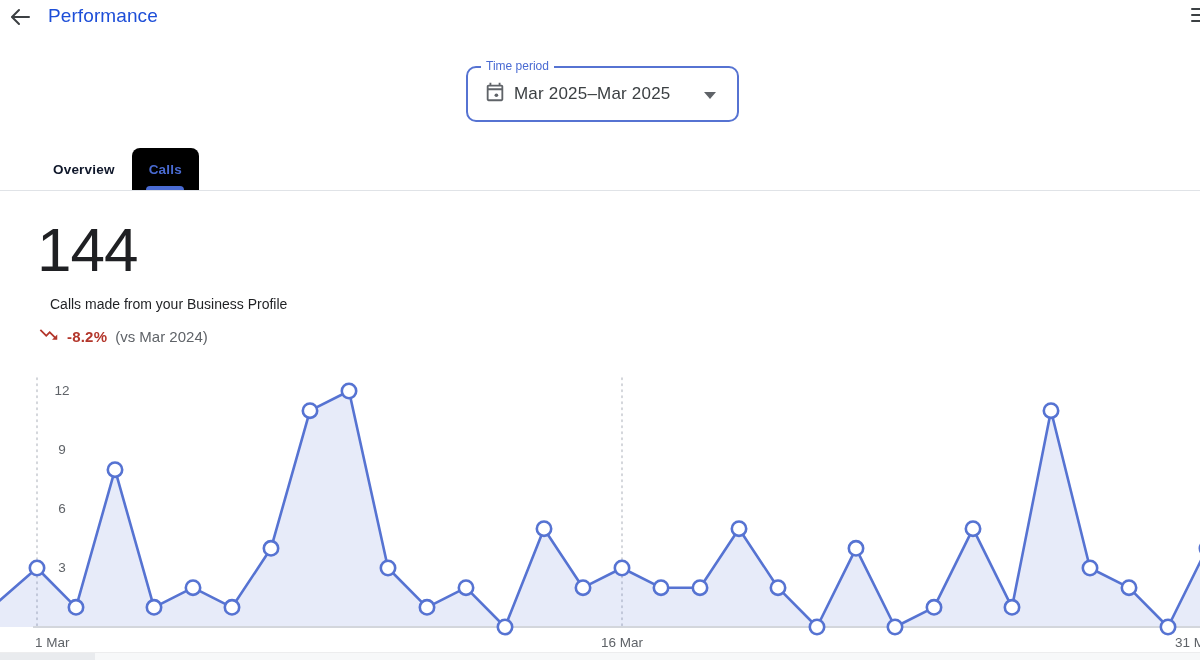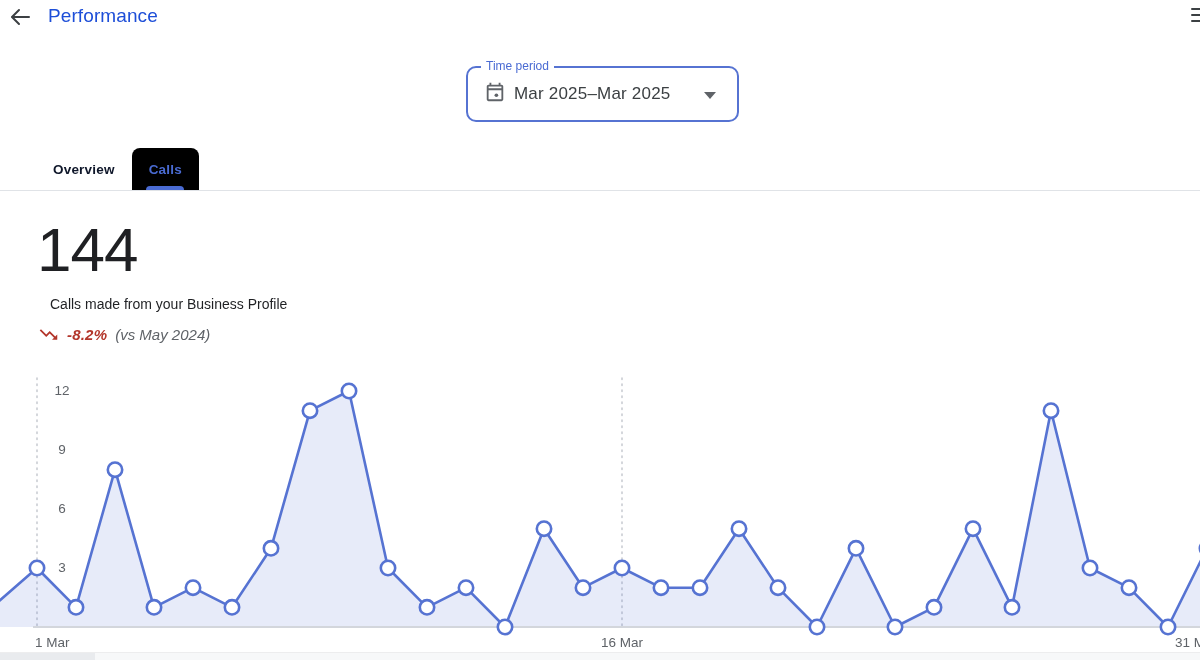--- a/index.html
+++ b/index.html
@@ -32,21 +32,21 @@
   .tab { position: relative; padding: 0 17px; display: flex; align-items: center;
     font-size: 13.5px; font-weight: bold; color: #0f172a; cursor: pointer; white-space: nowrap; letter-spacing: .2px; }
   .tab.active { color: #4a6bd3; background: #000000; border-radius: 8px 8px 0 0; }
   .tab.active .tab-underline { position: absolute; left: 50%; transform: translateX(-50%);
     bottom: 0; width: 38px; height: 4px; background: #4a6bd3; border-radius: 4px 4px 0 0; }
   .tabs-divider { position: absolute; left: 0; top: 190px; width: 1200px; height: 1px; background: #e0e3e7; }
   
   .kpi-number { position: absolute; left: 37px; top: 219px; font-size: 62px; line-height: 1;
     font-weight: 400; color: #1f2023; letter-spacing: -1px; }
   .kpi-desc { position: absolute; left: 38px; top: 296px; font-size: 14px; color: #1f2023; margin-left: 12px; }
-  .kpi-trend { position: absolute; left: 38px; top: 324px; display: flex; align-items: center; gap: 8px; font-size: 15px; font-style: italic; }
+  .kpi-trend { position: absolute; left: 38px; top: 324px; display: flex; align-items: flex-end; gap: 8px; font-size: 15px; }
   .kpi-trend .pct { color: #b3362b; font-weight: bold; letter-spacing: .2px; }
   .kpi-trend .cmp { color: #5f6368; }
   
   .chart-wrap { position: absolute; left: 0; top: 370px; width: 1200px; height: 290px; }
   .chart-wrap svg { display: block; }
   
   .bottom-strip { position: absolute; left: 0; top: 652px; width: 1200px; height: 8px; background: #f7f8f9; border-top: 1px solid #ededee; }
   .bottom-strip .block { position: absolute; left: 0; top: 0; width: 95px; height: 8px; background: #e9ebee; }
 </style>
 </head>
@@ -94,21 +94,21 @@
 
 <div class="kpi-number">144</div>
 <div class="kpi-desc">Calls made from your Business Profile</div>
 <div class="kpi-trend">
   <span style="display:flex;align-items:center;">
     <svg width="21" height="21" viewBox="0 0 24 24" fill="#b3362b">
       <path d="M16 18l2.29-2.29-4.88-4.88-4 4L2 7.41 3.41 6l6 6 4-4 6.3 6.29L22 12v6z"></path>
     </svg>
   </span>
   <span class="pct">-8.2%</span>
-  <span class="cmp">(vs May 2024)</span>
+  <span class="cmp">(vs Mar 2024)</span>
 </div>
 
 <div class="chart-wrap">
   <svg width="1200" height="290" viewBox="0 0 1200 290">
       <line x1="37" y1="8" x2="37" y2="257" stroke="#c6c9cf" stroke-width="1.5" stroke-dasharray="1.5 4.5" stroke-linecap="round"></line>
       <line x1="622" y1="8" x2="622" y2="257" stroke="#c6c9cf" stroke-width="1.5" stroke-dasharray="1.5 4.5" stroke-linecap="round"></line>
       <line x1="1207" y1="8" x2="1207" y2="257" stroke="#c6c9cf" stroke-width="1.5" stroke-dasharray="1.5 4.5" stroke-linecap="round"></line>
       <path d="M-6,235.4 L37,198.0 L76,237.3 L115,99.7 L154,237.3 L193,217.7 L232,237.3 L271,178.3 L310,40.7 L349,21.0 L388,198.0 L427,237.3 L466,217.7 L505,257.0 L544,158.7 L583,217.7 L622,198.0 L661,217.7 L700,217.7 L739,158.7 L778,217.7 L817,257.0 L856,178.3 L895,257.0 L934,237.3 L973,158.7 L1012,237.3 L1051,40.7 L1090,198.0 L1129,217.7 L1168,257.0 L1207,178.3 L1207,257 L-6,257 Z" fill="rgba(86,115,210,0.14)" stroke="none"></path>
       <line x1="33" y1="257" x2="1200" y2="257" stroke="#d3d6dc" stroke-width="2"></line>
       <path d="M-6,235.4 L37,198.0 L76,237.3 L115,99.7 L154,237.3 L193,217.7 L232,237.3 L271,178.3 L310,40.7 L349,21.0 L388,198.0 L427,237.3 L466,217.7 L505,257.0 L544,158.7 L583,217.7 L622,198.0 L661,217.7 L700,217.7 L739,158.7 L778,217.7 L817,257.0 L856,178.3 L895,257.0 L934,237.3 L973,158.7 L1012,237.3 L1051,40.7 L1090,198.0 L1129,217.7 L1168,257.0 L1207,178.3" fill="none" stroke="#5673d2" stroke-width="2.6" stroke-linejoin="round" stroke-linecap="round"></path>

